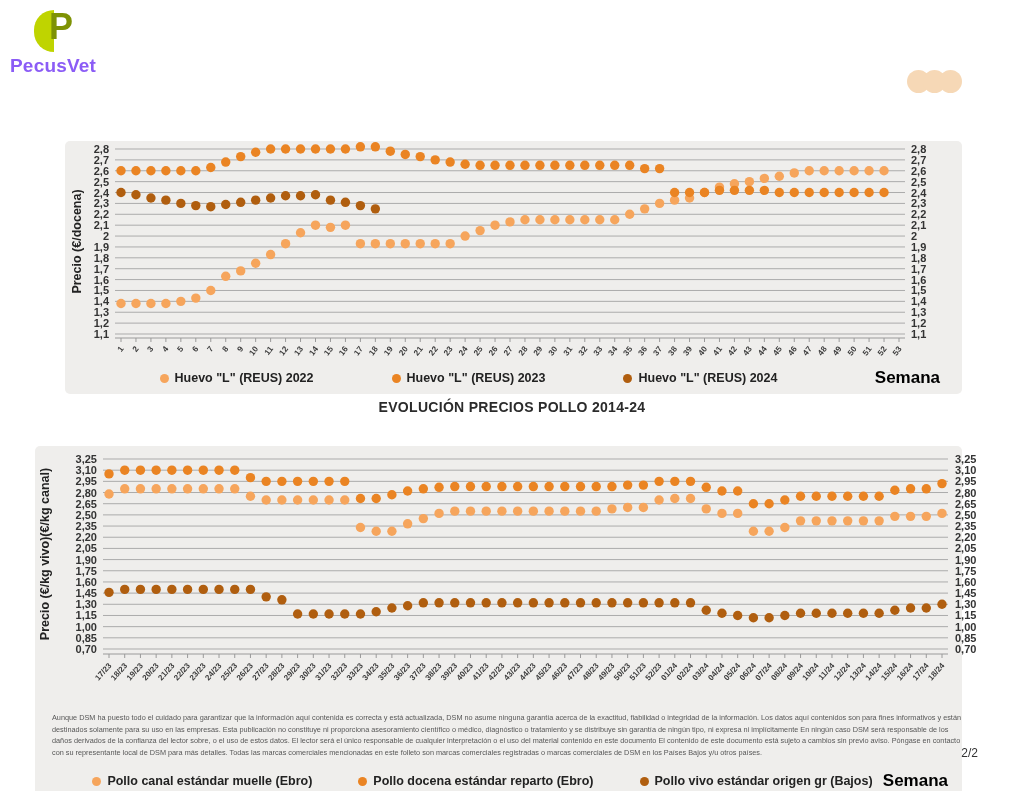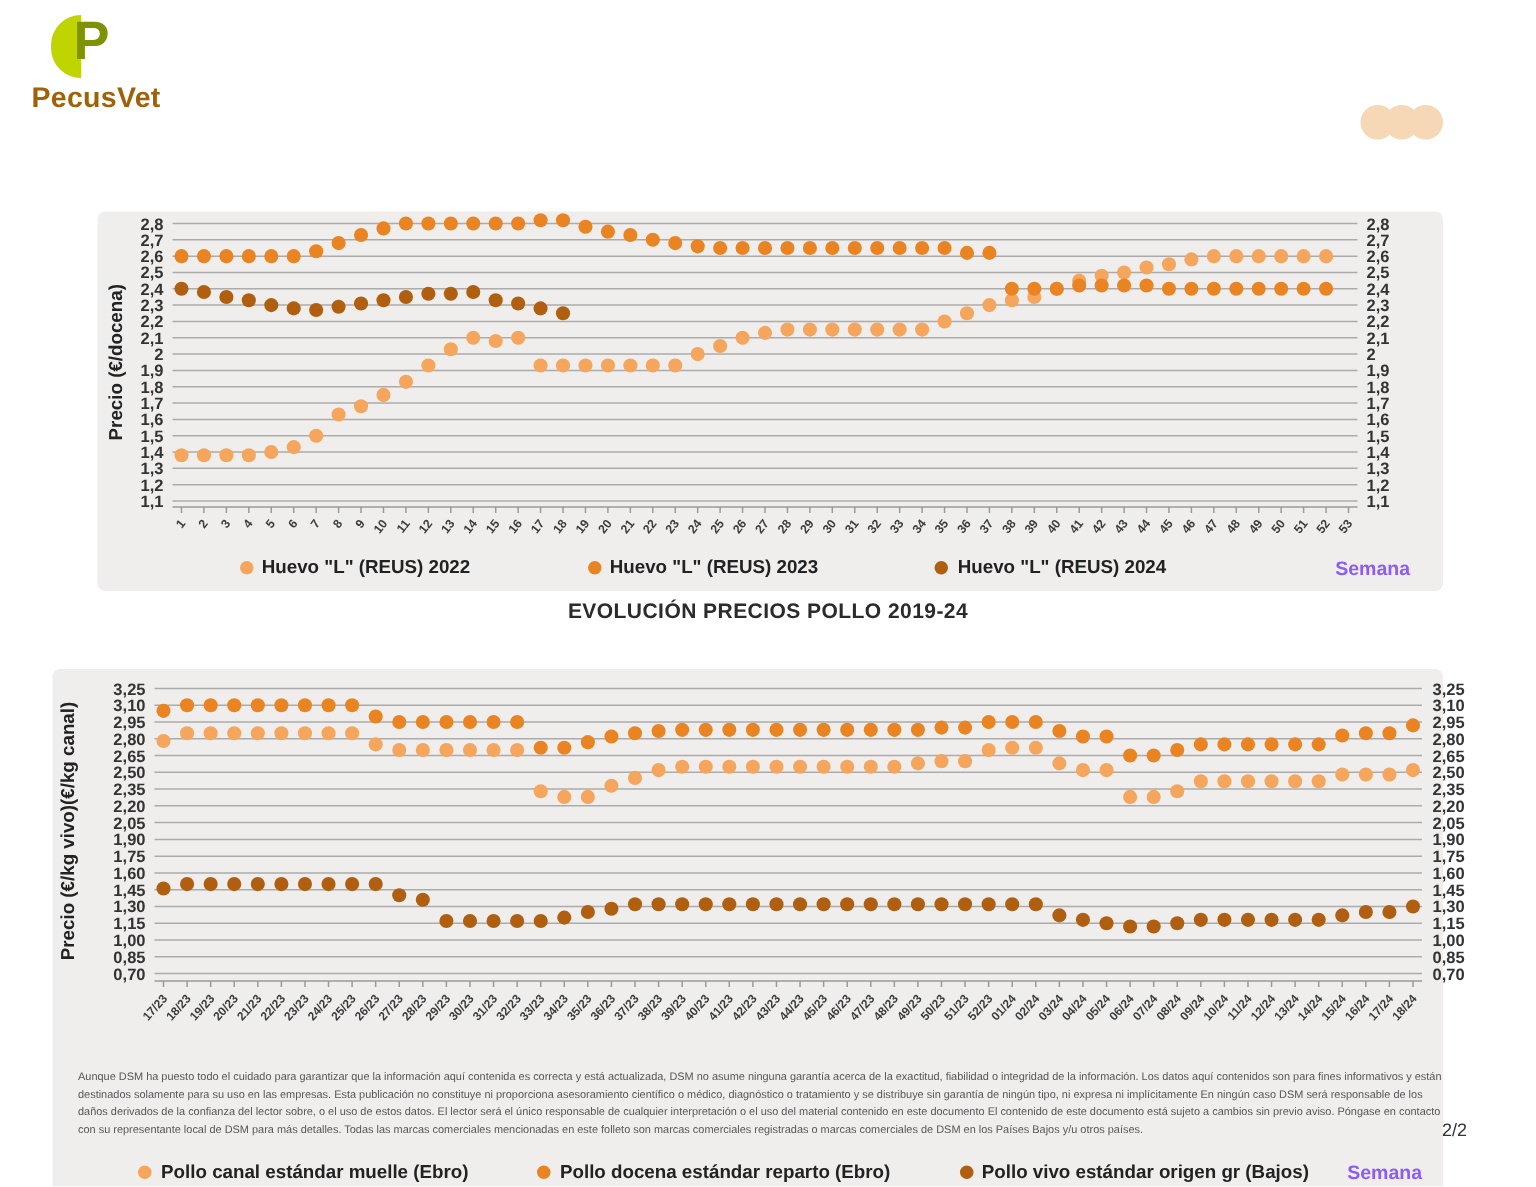--- a/index.html
+++ b/index.html
@@ -5,21 +5,21 @@
   html,body{margin:0;padding:0;background:#fff;}
   .page{position:relative;width:1024px;height:791px;background:#ffffff;overflow:hidden;
         font-family:"Liberation Sans",sans-serif;color:#2f2f2f;}
   
   .logo{position:absolute;left:10px;top:10px;width:120px;}
   .logo-icon{position:relative;width:42px;height:42px;margin-left:24px;}
   .logo-icon .half{position:absolute;left:0;top:0;width:20px;height:42px;
         border-radius:21px 0 0 21px;background:#BFD400;}
   .logo-icon .logo-p{position:absolute;left:15px;top:-4px;font-size:36px;font-weight:bold;
         color:#7E9204;line-height:42px;}
-  .logo-text{margin-top:3px;font-size:19px;font-weight:bold;color:#a16207;letter-spacing:.2px;margin-left:11px;}
+  .logo-text{margin-top:3px;font-size:19px;font-weight:bold;color:#8b5cf6;letter-spacing:.2px;}
   
   .corner-dots{position:absolute;top:70px;right:62px;display:flex;}
   .cdot{width:23px;height:23px;border-radius:50%;margin-left:-7px;background:#F6D8B6;}
   
   .chart-title{position:absolute;left:0;width:100%;text-align:center;margin:0;
         font-size:14px;font-weight:bold;color:#2b2b2b;letter-spacing:.3px;}
   #title-0{top:95px;}
   #title-1{top:399px;}
   
   .panel{position:absolute;background:#EFEEEC;border-radius:5px;}
@@ -30,21 +30,21 @@
   .ytick{font-family:"Liberation Sans",sans-serif;font-size:11px;font-weight:bold;fill:#333;}
   .xtick{font-family:"Liberation Sans",sans-serif;font-weight:600;fill:#3c3c3c;}
   .axis-title{font-family:"Liberation Sans",sans-serif;font-size:12.5px;font-weight:bold;fill:#222;}
   
   .legend{position:absolute;left:0;right:0;bottom:9px;display:flex;justify-content:center;
         align-items:center;font-size:12.5px;font-weight:bold;color:#222;}
   .legend-top{gap:78px;padding-right:90px;}
   .legend-bottom{gap:46px;padding-right:32px;}
   .legend-item{display:flex;align-items:center;gap:6px;}
   .legend .dot{width:9px;height:9px;border-radius:50%;display:inline-block;}
-  .semana{position:absolute;font-size:13px;font-weight:bold;color:#8b5cf6;}
+  .semana{position:absolute;font-size:17px;font-weight:bold;color:#000000;}
   .legend-top .semana{right:22px;}
   .legend-bottom .semana{right:14px;}
   
   .disclaimer{position:absolute;left:52px;top:712px;width:914px;margin:0;
         font-size:7.3px;line-height:1.58;color:#575757;}
   .page-number{position:absolute;right:46px;top:746px;font-size:12px;color:#333;}
 </style>
 </head>
 <body>
 
@@ -370,21 +370,21 @@
         <span>Huevo "L" (REUS) 2023</span>
       </div>
       <div class="legend-item">
         <span class="dot" style="background: rgb(176, 94, 15);"></span>
         <span>Huevo "L" (REUS) 2024</span>
       </div>
       <span class="semana">Semana</span>
     </div>
   </section>
 
-  <h2 class="chart-title" id="title-1">EVOLUCIÓN PRECIOS POLLO 2019-24</h2>
+  <h2 class="chart-title" id="title-1">EVOLUCIÓN PRECIOS POLLO 2014-24</h2>
 
   <section class="panel panel-bottom">
     <div class="chart-canvas">
         <svg width="960" height="245">
           <line x1="68" x2="913" y1="13" y2="13" stroke="#ABABAB" stroke-width="1"></line>
           <text x="62" y="17" class="ytick" text-anchor="end">3,25</text>
           <text x="920" y="17" class="ytick">3,25</text>
           <line x1="68" x2="913" y1="24.17647058823529" y2="24.17647058823529" stroke="#ABABAB" stroke-width="1"></line>
           <text x="62" y="28.17647058823529" class="ytick" text-anchor="end">3,10</text>
           <text x="920" y="28.17647058823529" class="ytick">3,10</text>

